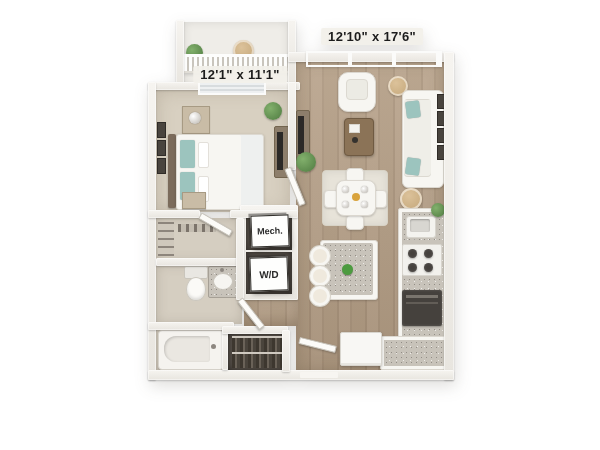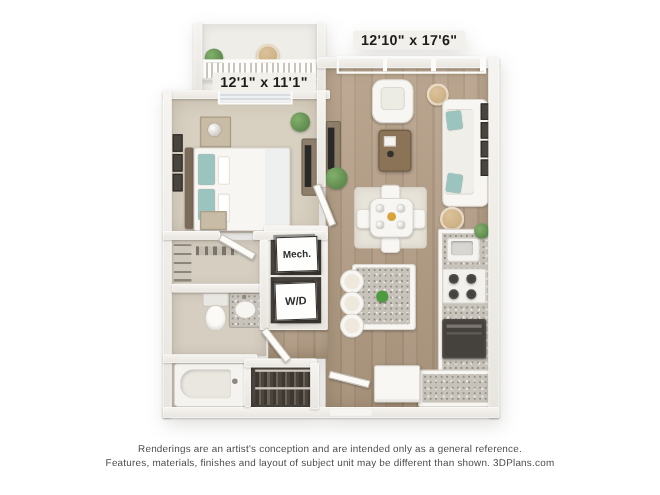--- a/index.html
+++ b/index.html
@@ -183,17 +183,13 @@
     <div class="abs door" style="left:200px;top:212px;width:34px;height:5px;transform-origin:0 50%;transform:rotate(30deg)"></div>
     <div class="abs door" style="left:240px;top:296px;width:34px;height:5px;transform-origin:0 50%;transform:rotate(52deg)"></div>
     <div class="abs door" style="left:298px;top:346px;width:36px;height:5px;transform-origin:100% 50%;transform:rotate(14deg)"></div>
 
     <div class="dim-label" style="left:372px;top:28px">12'10" x 17'6"</div>
     <div class="dim-label" style="left:240px;top:66px">12'1" x 11'1"</div>
     <div class="card" style="left:251px;top:215px;width:36px;height:30px;font-size:9px;font-weight:700">Mech.</div>
     <div class="card" style="left:250px;top:257px;width:36px;height:32px;font-size:10px;font-weight:700">W/D</div>
   </div>
 
-  <div class="disclaimer">
-    <div>Renderings are an artist's conception and are intended only as a general reference.</div>
-    <div>Features, materials, finishes and layout of subject unit may be different than shown. 3DPlans.com</div>
-  </div>
 </div>
 
 </body></html>

